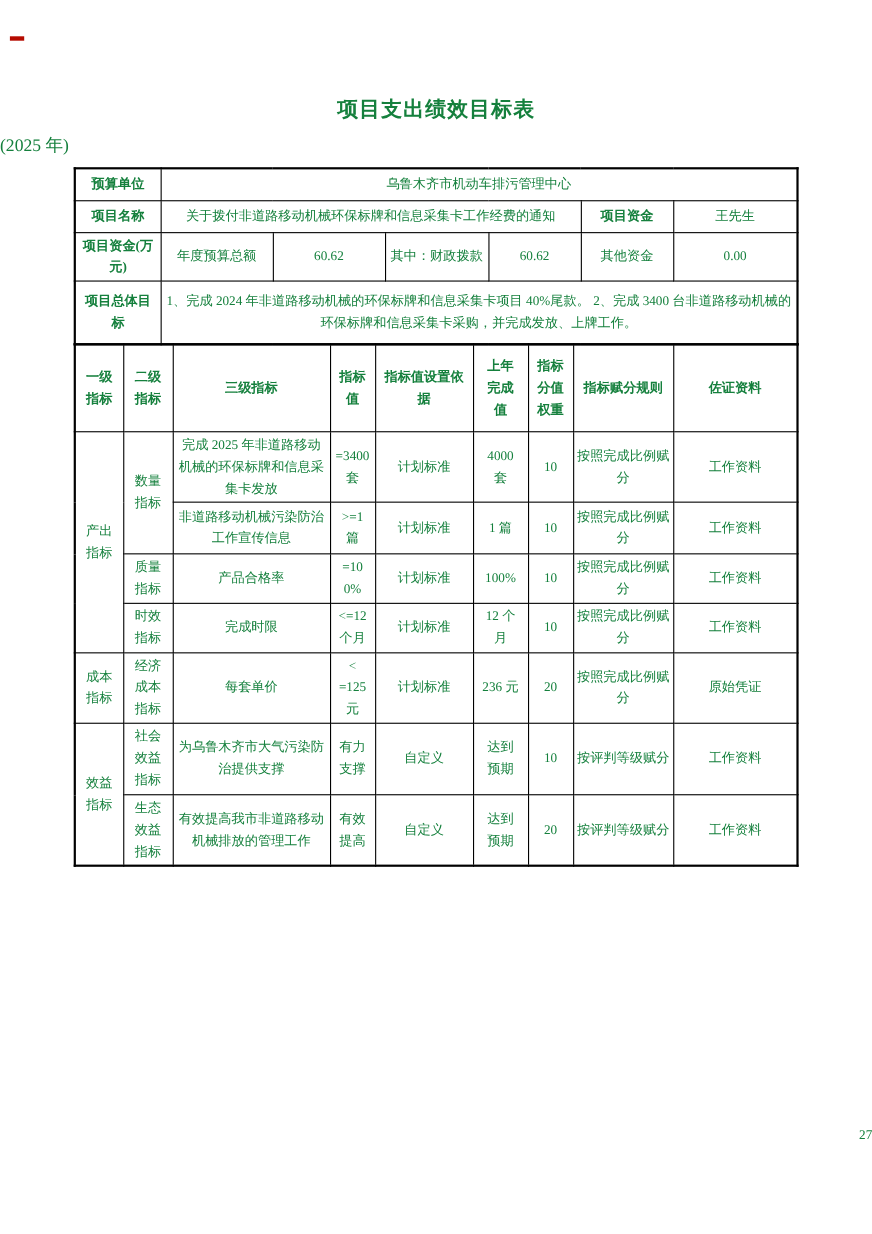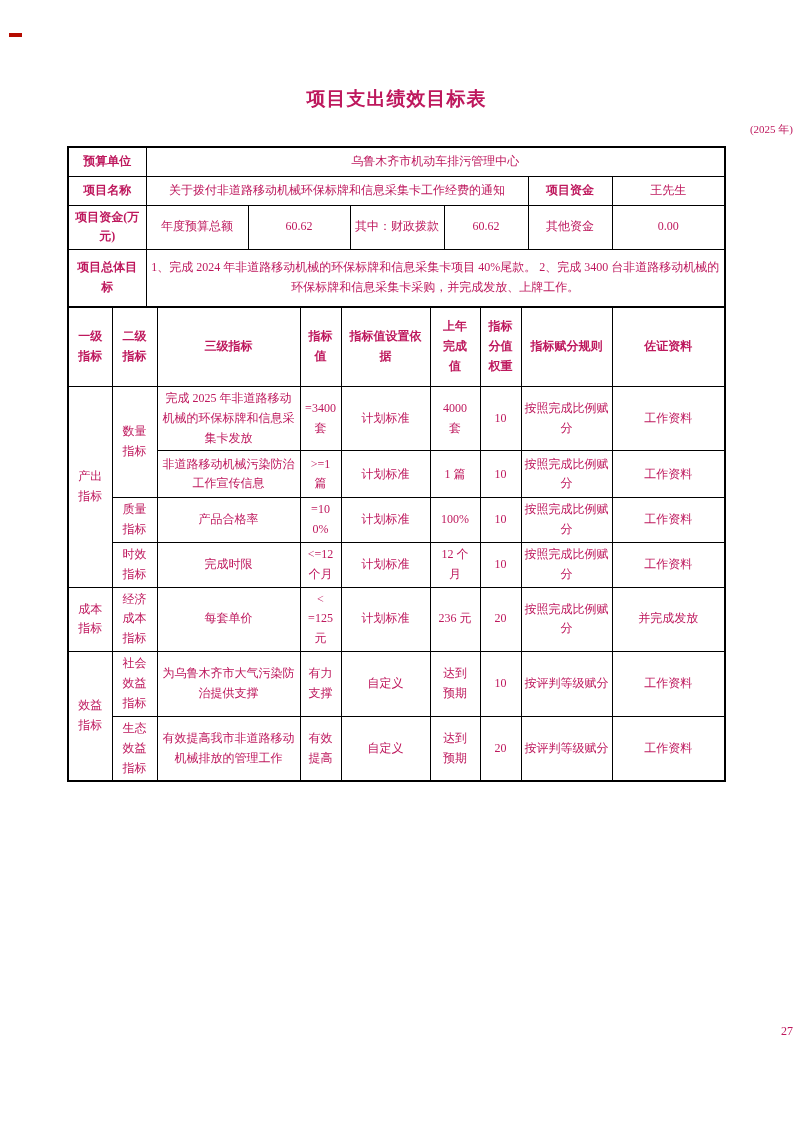--- a/index.html
+++ b/index.html
@@ -3,35 +3,35 @@
 <meta charset="utf-8">
 <style>
   html,body { margin:0; padding:0; background:#ffffff; }
   .page {
     position:relative;
     width:793px; height:1122px;
     background:#ffffff;
     box-sizing:border-box;
     padding-top:86px;
     font-family:"Liberation Serif","DejaVu Serif",serif;
-    color:#be185d;
+    color:#15803d;
     overflow:hidden;
     border-radius:15px;
   }
   .red-mark {
     position:absolute; left:9px; top:33px;
     width:13px; height:4px; background:#b50b00;
   }
   .doc-title {
     margin:0; text-align:center;
     font-size:19px; font-weight:bold; letter-spacing:1px;
   }
   .doc-subtitle {
-    margin:10px 0 0 0; text-align:right;
-    font-size:11px;
+    margin:10px 0 0 0; text-align:left;
+    font-size:16px;
   }
   table.grid {
     width:657px; margin:9px auto 0 auto;
     border-collapse:collapse; table-layout:fixed;
     border:2px solid #000;
   }
   table.grid.second { margin-top:-2px; }
   table.grid td, table.grid th {
     border:1px solid #000;
     font-size:12px; font-weight:normal;
@@ -185,21 +185,21 @@
 成本
 指标</td>
       <td style="word-break:normal">每套单价</td>
       <td>&lt;
 =125
 元</td>
       <td>计划标准</td>
       <td>236 元</td>
       <td>20</td>
       <td>按照完成比例赋分</td>
-      <td>并完成发放</td>
+      <td>原始凭证</td>
     </tr>
     <tr style="height:65px">
       <td rowspan="2">效益
 指标</td>
       <td>社会
 效益
 指标</td>
       <td style="word-break:normal">为乌鲁木齐市大气污染防治提供支撑</td>
       <td>有力
 支撑</td>

